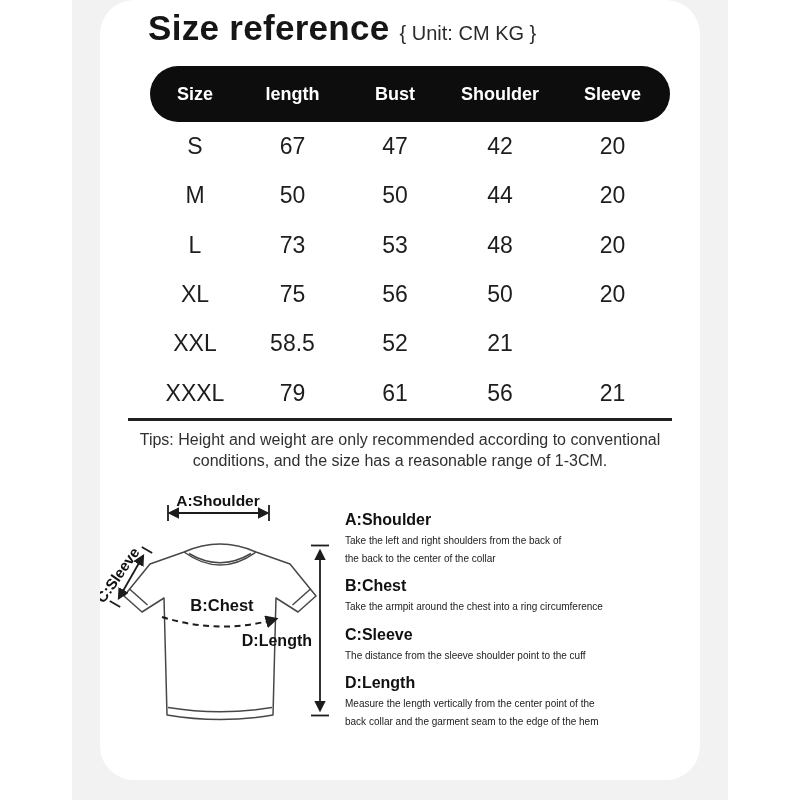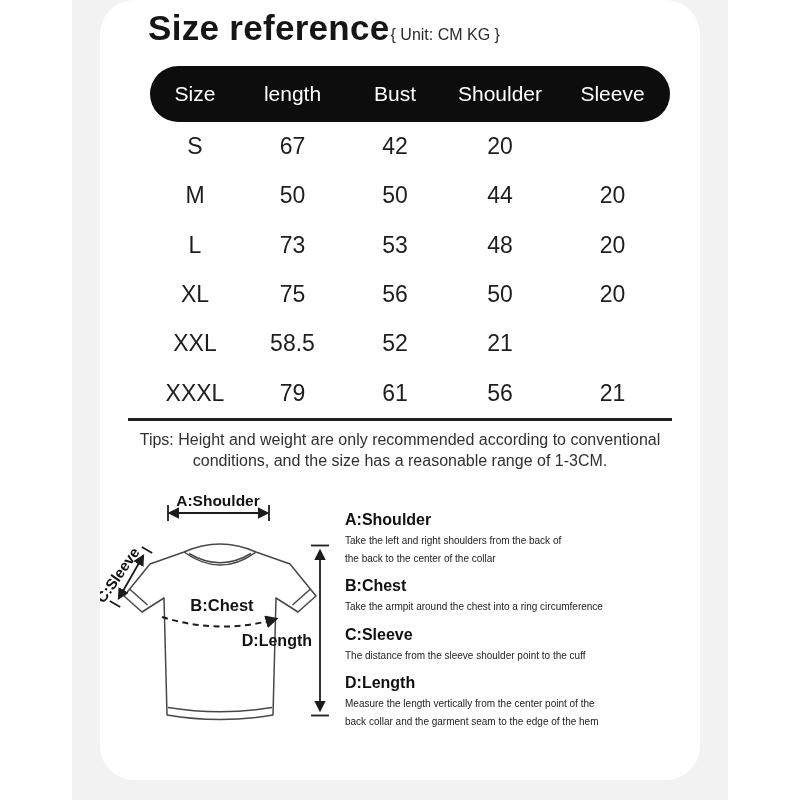--- a/index.html
+++ b/index.html
@@ -7,28 +7,28 @@
     position: relative; width: 800px; height: 800px; overflow: hidden;
     background: #ffffff; font-family: "Liberation Sans", sans-serif;
   }
   .gray-band { position: absolute; left: 72px; top: 0; width: 656px; height: 800px; background: #f2f2f2; }
   .card {
     position: absolute; left: 100px; top: 0; width: 600px; height: 780px;
     background: #ffffff; border-radius: 34px;
   }
   .title-wrap { position: absolute; left: 48px; top: 8px; white-space: nowrap; }
   .title { font-size: 35px; font-weight: 700; color: #161616; letter-spacing: 0.3px; text-align: right; }
-  .unit { font-size: 16px; font-weight: 400; color: #2b2b2b; margin-left: 1px; text-align: center; }
+  .unit { font-size: 20px; font-weight: 400; color: #2b2b2b; margin-left: 10px; text-align: center; }
 
   .pill {
     position: absolute; left: 50px; top: 66px; width: 520px; height: 56px;
     background: #0d0d0d; border-radius: 28px;
     display: grid; grid-template-columns: 90px 105px 100px 110px 115px; align-items: center;
   }
-  .pill span { text-align: center; color: #ffffff; font-size: 21px; font-weight: 400; }
+  .pill span { text-align: center; color: #ffffff; font-size: 18px; font-weight: 700; }
 
   .rows { position: absolute; left: 50px; top: 122px; width: 520px; }
   .trow { display: grid; grid-template-columns: 90px 105px 100px 110px 115px; height: 49.3px; align-items: center; }
   .trow span { text-align: center; font-size: 23px; color: #1d1d1d; }
 
   .rule { position: absolute; left: 28px; top: 418px; width: 544px; border-top: 3px solid #202020; }
 
   .tips {
     position: absolute; left: 0; top: 429px; width: 600px; text-align: center;
     font-size: 16px; line-height: 21px; color: #303030; white-space: pre-line;
@@ -58,20 +58,21 @@
         <span>length</span>
         <span>Bust</span>
         <span>Shoulder</span>
         <span>Sleeve</span>
       </div>
 
     <div class="rows">
         <div class="trow">
           <span>S</span>
           <span>67</span>
+          <span>47</span>
           <span>42</span>
           <span>20</span>
         </div>
         <div class="trow">
           <span>M</span>
           <span>50</span>
           <span>50</span>
           <span>44</span>
           <span>20</span>
         </div>

